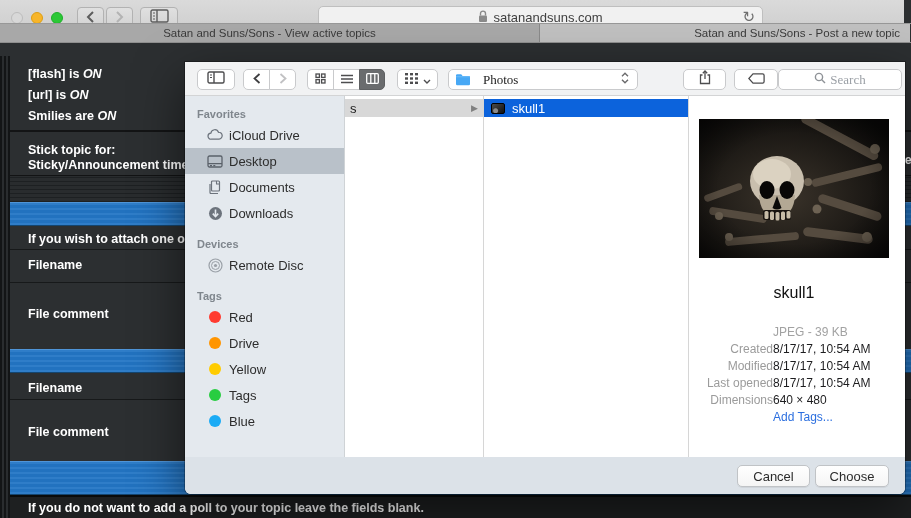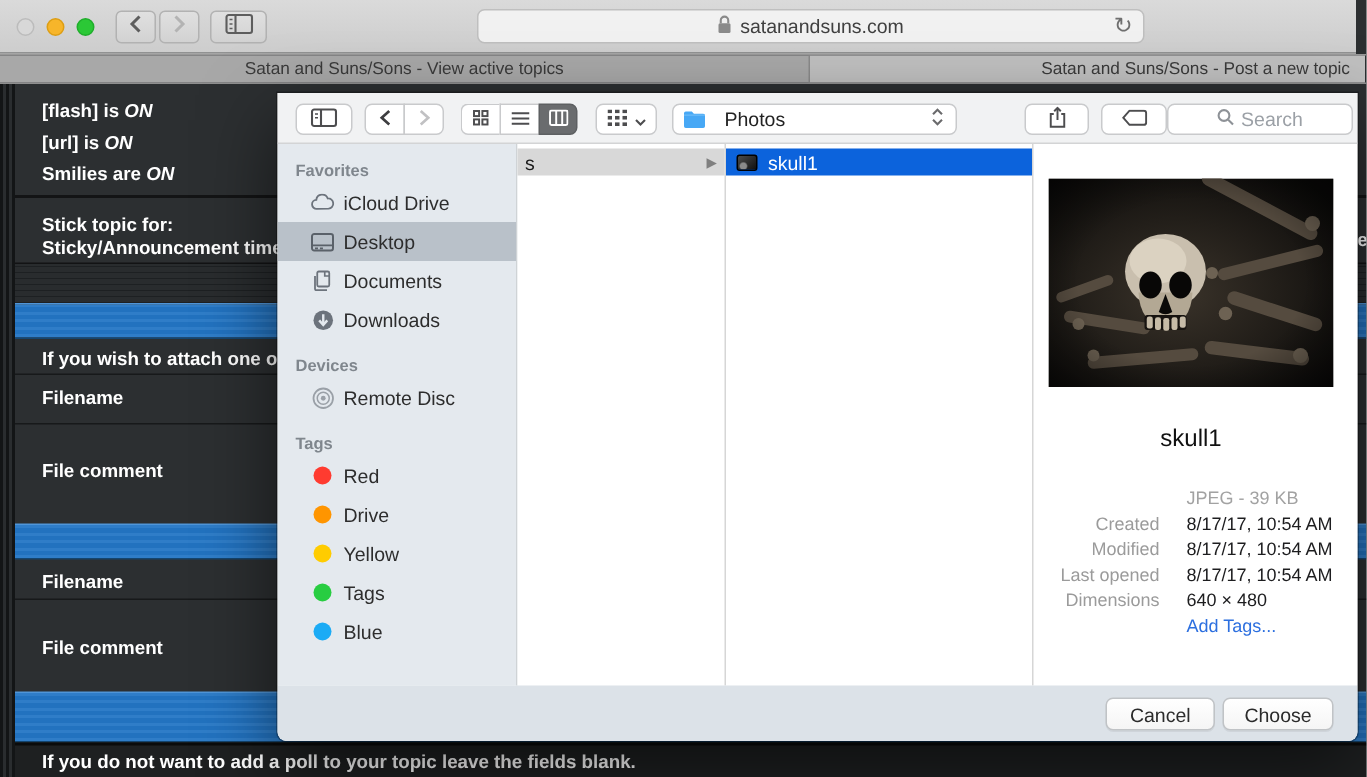--- a/index.html
+++ b/index.html
@@ -19,21 +19,21 @@
   .sf-back { left:77px; width:27px; }
   .sf-fwd  { left:106px; width:27px; }
   .sf-tabs-btn { left:140px; width:38px; }
   .url-field { position:absolute; left:318px; top:6px; width:445px; height:23px;
     background:#f1f1f1; border:1px solid #bfbfbf; border-radius:5px;
     display:flex; align-items:center; justify-content:center; gap:5px;
     font-size:13px; color:#404040; }
   .refresh { position:absolute; right:7px; top:1px; font-size:15px; color:#6f6f6f; }
 
   
-  .tabbar { position:absolute; top:36px; left:0; width:911px; height:20px;
+  .tabbar { position:absolute; top:23px; left:0; width:911px; height:20px;
     border-top:1px solid #989898; border-bottom:1px solid #8f8f8f; display:flex; }
   .tab { height:100%; font-size:11.5px; color:#3a3a3a; display:flex; align-items:center; }
   .tab-left { width:540px; background:#a8a8a8; justify-content:center; border-right:1px solid #8a8a8a; }
   .tab-right { width:370px; background:#c0c0c0; justify-content:flex-end; padding-right:10px; }
 
   
   .page { position:absolute; top:56px; left:0; width:911px; height:462px; background:#2c2f31; }
   .page-edge { position:absolute; left:0; top:0; width:10px; height:100%;
     background:repeating-linear-gradient(90deg,#131516 0 2px,#2a2d2f 2px 4px); }
   .prow { position:absolute; left:10px; right:0; color:#fff; font-weight:bold; font-size:12.5px; }
@@ -57,21 +57,21 @@
   .frag { position:absolute; top:97px; left:893px; color:#fff; font-weight:bold; font-size:12.5px; }
 
   
   .dialog { position:absolute; left:185px; top:62px; width:720px; height:432px;
     background:#fff; border-radius:0 0 6px 6px; overflow:hidden;
     box-shadow:0 18px 50px rgba(0,0,0,.55), 0 0 0 1px rgba(0,0,0,.28); font-size:13px; color:#222; }
 
   .dtoolbar { position:absolute; top:0; left:0; right:0; height:34px;
     background:#f1f2f3; border-bottom:1px solid #d3d4d5; }
   .dbtn { position:absolute; top:7px; height:21px; background:#fff; border:1px solid #c9cacc;
-    border-radius:5px; display:flex; align-items:center; justify-content:center; }
+    border-radius:5px; display:flex; align-items:center; justify-content:center;font-family:Liberation Serif, serif; }
   .seg { border-radius:0; border-right:none; }
   .seg.first { border-radius:5px 0 0 5px; }
   .seg.last  { border-radius:0 5px 5px 0; border-right:1px solid #c9cacc; }
   .seg.sel { background:#6a6c6e; border-color:#5e6062; }
   .popup-label { font-size:13px; color:#222; margin:0 22px 0 6px; }
   .search-ph { color:#9ba0a6; font-size:13px; margin-left:4px; }
 
   .dsidebar { position:absolute; top:34px; bottom:37px; left:0; width:160px;
     background:#e4e9ee; border-right:1px solid #cfd3d6; overflow:hidden; }
   .sb-h { margin:12px 0 2px 12px; font-size:11px; font-weight:bold; color:#7f868d; }
@@ -90,21 +90,21 @@
   .thumb { width:14px; height:11px; border-radius:2px; margin-right:7px; border:1px solid #000;
     background:radial-gradient(circle at 30% 75%, #8a8a8a 0 2px, transparent 3px), linear-gradient(135deg,#4c4c4c,#101010); }
 
   .preview { position:absolute; left:344px; top:0; right:0; bottom:0; }
   .pv-img { position:absolute; left:10px; top:23px; width:190px; height:139px; }
   .pv-title { position:absolute; left:10px; top:188px; width:190px; text-align:center;
     font-size:16px; color:#111; }
   .pv-meta { position:absolute; left:0; top:228px; width:210px; font-size:12px; line-height:17px; }
   .mrow { display:flex; }
   .mlabel { width:84px; text-align:right; color:#9b9b9b; }
-  .mval { margin-left:18px; color:#1d1d1f; }
+  .mval { margin-left:0; color:#1d1d1f; }
   .msize { color:#a2a2a2; }
   .mlink { color:#2c6fdf; }
 
   .dfooter { position:absolute; bottom:0; left:0; right:0; height:37px; background:#dce2e8; }
   .fbtn { position:absolute; top:8px; height:22px; background:linear-gradient(#ffffff,#f5f5f5);
     border:1px solid #c0c3c6; border-radius:5px; font-size:13px; color:#2b2b2b;
     display:flex; align-items:center; justify-content:center; box-shadow:0 1px 0 rgba(0,0,0,.06); }
   .cancel { left:552px; width:73px; }
   .choose { left:630px; width:74px; }
 </style>

